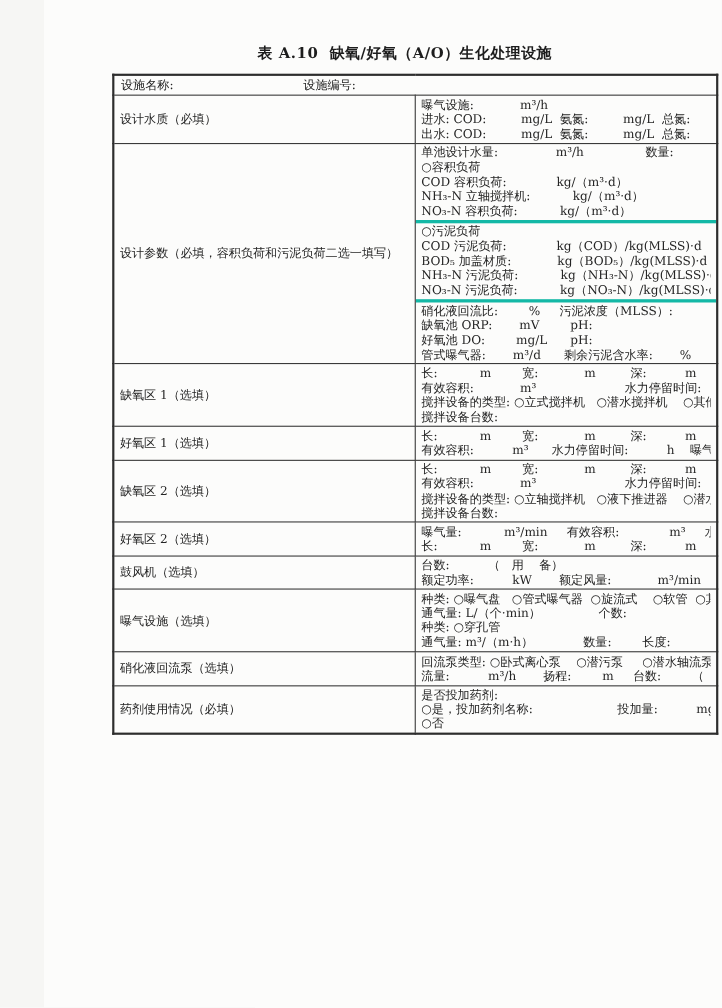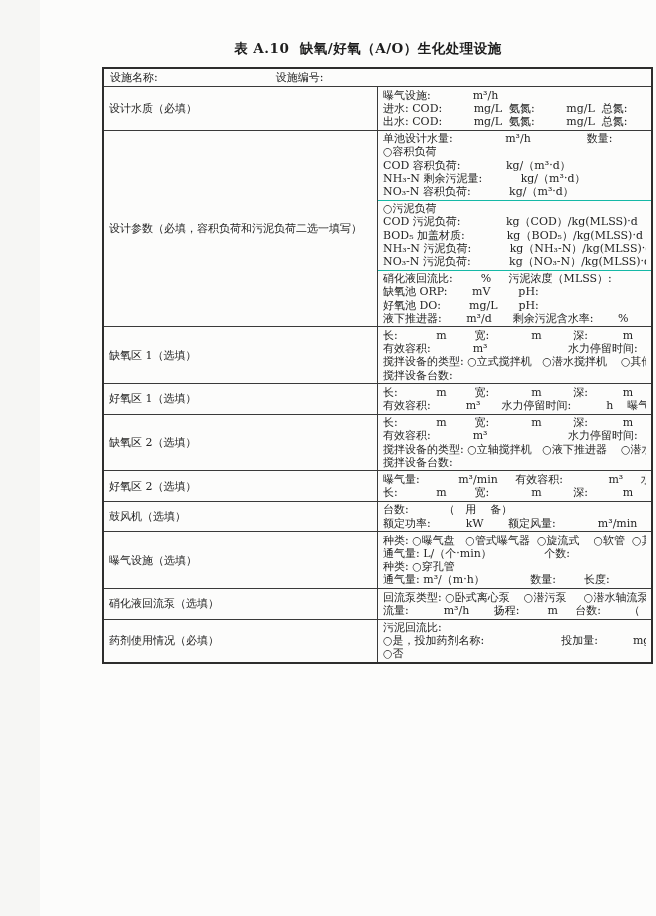--- a/index.html
+++ b/index.html
@@ -24,21 +24,21 @@
   }
   table.form-table td{
     border:1px solid #3a3a3a;
     font-size:11px;line-height:13.2px;
     vertical-align:middle;
   }
   td.lbl{width:121px;padding:1px 5px;color:#242424;}
   td.cnt{padding:0;}
   td.hd{padding:1px 6px;height:15px;}
   .grp{padding:1.5px 5px;}
-  .grp + .grp{border-top:1px solid #14b8a6;}
+  .grp + .grp{border-top:3px solid #14b8a6;}
   .ln{white-space:pre;overflow:hidden;}
   .hd-gap{display:inline-block;width:118px;}
   .page-number{
     position:absolute;top:852px;left:0;width:100%;
     text-align:center;font-size:11.5px;color:#3a3a3a;
   }
 </style>
 </head>
 <body>
 
@@ -66,35 +66,35 @@
       </td>
     </tr>
 
     <tr>
       <td class="lbl">设计参数（必填，容积负荷和污泥负荷二选一填写）</td>
       <td class="cnt">
         <div class="grp">
           <div class="ln">单池设计水量:               m³/h                数量:          个</div>
           <div class="ln">○容积负荷</div>
           <div class="ln">COD 容积负荷:             kg/（m³·d）</div>
-          <div class="ln">NH₃-N 剩余污泥量:           kg/（m³·d）</div>
+          <div class="ln">NH₃-N 立轴搅拌机:           kg/（m³·d）</div>
           <div class="ln">NO₃-N 容积负荷:           kg/（m³·d）</div>
         </div>
         <div class="grp">
           <div class="ln">○污泥负荷</div>
           <div class="ln">COD 污泥负荷:             kg（COD）/kg(MLSS)·d</div>
           <div class="ln">BOD₅ 加盖材质:            kg（BOD₅）/kg(MLSS)·d</div>
           <div class="ln">NH₃-N 污泥负荷:           kg（NH₃-N）/kg(MLSS)·d</div>
           <div class="ln">NO₃-N 污泥负荷:           kg（NO₃-N）/kg(MLSS)·d</div>
         </div>
         <div class="grp">
           <div class="ln">硝化液回流比:        %     污泥浓度（MLSS）:           g/L    污泥回流比:         %</div>
           <div class="ln">缺氧池 ORP:       mV        pH:</div>
           <div class="ln">好氧池 DO:        mg/L      pH:</div>
-          <div class="ln">液下推进器:       m³/d      剩余污泥含水率:       %</div>
+          <div class="ln">管式曝气器:       m³/d      剩余污泥含水率:       %</div>
         </div>
       </td>
     </tr>
 
     <tr>
       <td class="lbl">缺氧区 1（选填）</td>
       <td class="cnt">
         <div class="grp">
           <div class="ln">长:           m        宽:            m         深:          m        有效水深:            m</div>
           <div class="ln">有效容积:            m³                       水力停留时间:           h</div>
@@ -165,21 +165,21 @@
           <div class="ln">回流泵类型: ○卧式离心泵    ○潜污泵     ○潜水轴流泵    ○其他: ______</div>
           <div class="ln">流量:          m³/h       扬程:        m     台数:        （   用    备）</div>
         </div>
       </td>
     </tr>
 
     <tr>
       <td class="lbl">药剂使用情况（必填）</td>
       <td class="cnt">
         <div class="grp">
-          <div class="ln">污泥回流比:</div>
+          <div class="ln">是否投加药剂:</div>
           <div class="ln">○是，投加药剂名称:                      投加量:          mg/L</div>
           <div class="ln">○否</div>
         </div>
       </td>
     </tr>
 
   </tbody>
     </table>
 
 

